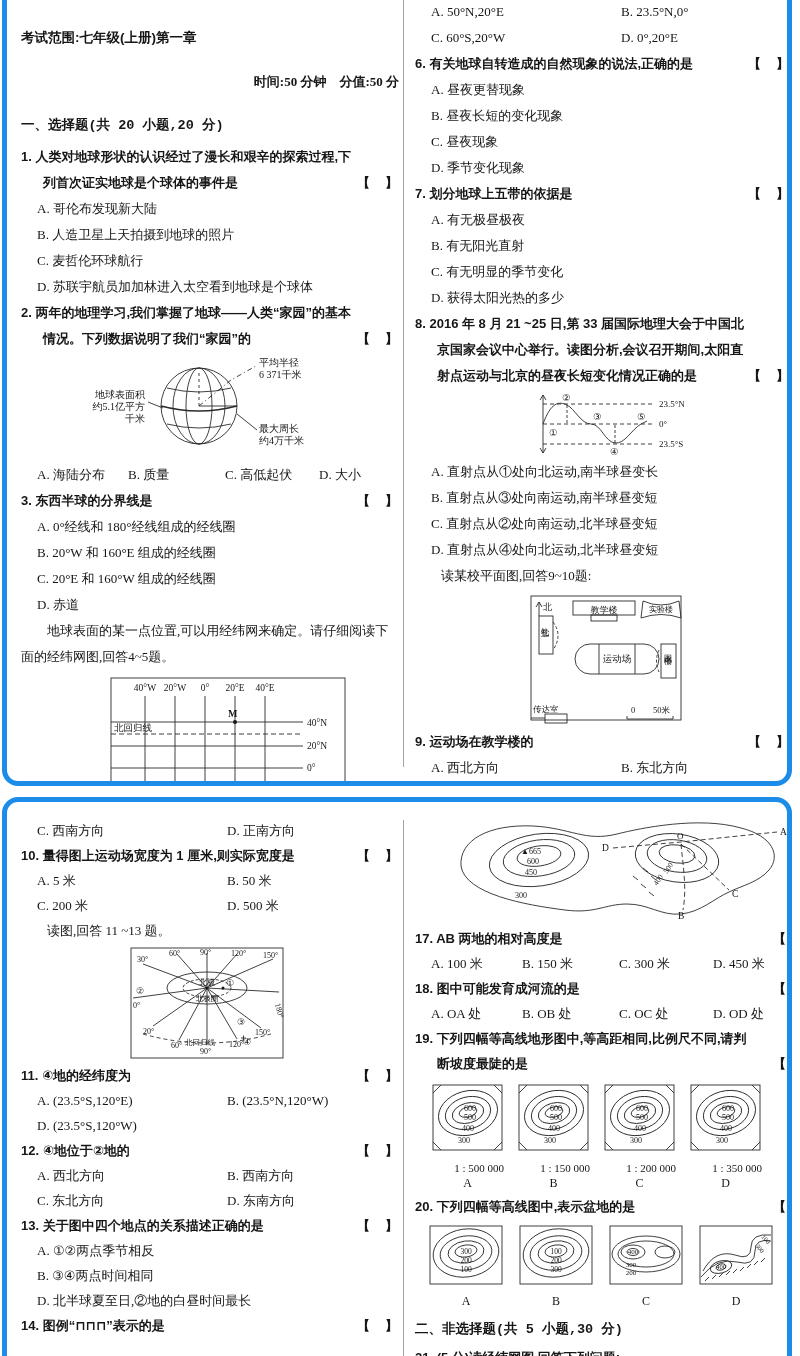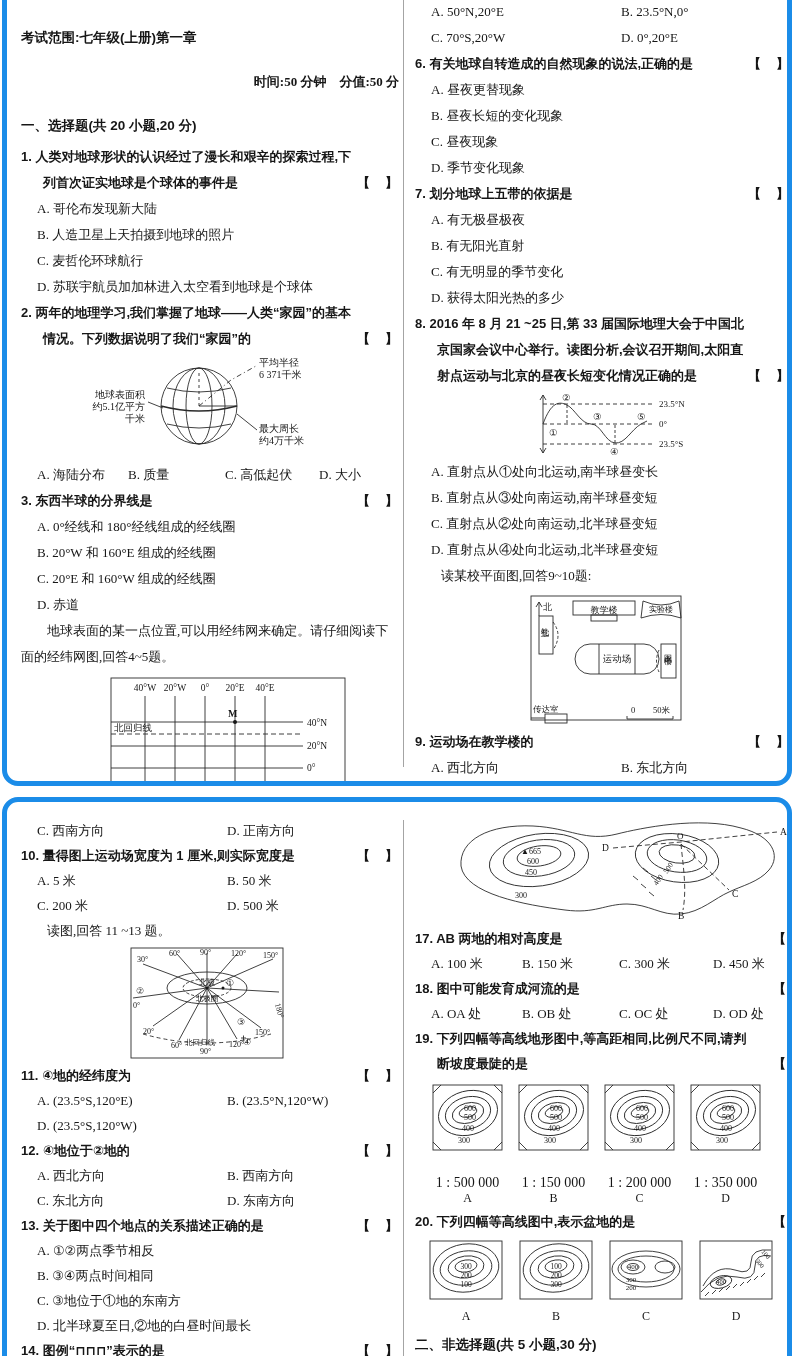--- a/index.html
+++ b/index.html
@@ -16,21 +16,21 @@
   #page1{top:-34px;height:810px;}
   #page2{top:797px;height:600px;}
   .divider{position:absolute;left:396px;top:18px;bottom:14px;width:1px;background:#5a5a5a;opacity:.55;}
   .col{position:absolute;font-size:13px;line-height:26px;}
   #p1l{left:14px;top:54px;width:378px;}
   #p1r{left:408px;top:28px;width:375px;}
   #p2l{left:14px;top:16px;width:378px;line-height:25px;}
   #p2r{left:408px;top:4px;width:376px;line-height:25px;}
   .scope{font-family:"Liberation Sans","DejaVu Sans",sans-serif;font-weight:700;font-size:13.5px;margin-bottom:18px;}
   .meta{font-weight:700;text-align:right;margin-bottom:18px;}
-  .sec{font-family:Liberation Sans, sans-serif;font-weight:700;font-size:13.5px;margin-bottom:5px;}
+  .sec{font-family:Liberation Mono, monospace;font-weight:700;font-size:13.5px;margin-bottom:5px;}
   .qline{position:relative;padding-left:22px;text-indent:-22px;padding-right:40px;}
   .stem .qt{font-family:"Liberation Sans","DejaVu Sans",sans-serif;font-weight:700;}
   .br{position:absolute;right:0;bottom:0;font-weight:700;text-indent:0;letter-spacing:1px;white-space:pre;}
   .br.cut{right:-24px;}
   .opt{padding-left:16px;}
   .opts2{display:flex;padding-left:16px;}
   .opts2 span:first-child{width:190px;flex:none;}
   .opts4{display:flex;padding-left:16px;}
   .opts4 span:nth-child(1){width:91px;flex:none;}
   .opts4 span:nth-child(2){width:97px;flex:none;}
@@ -38,21 +38,21 @@
   .note{text-indent:2em;}
   .fig{position:relative;}
   .fig svg{display:block;}
   .sv{stroke:#2b2b2b;stroke-width:0.9;fill:none;}
   .svb{stroke:#2b2b2b;stroke-width:1.3;fill:none;}
   .ft{font-family:"Liberation Serif","DejaVu Serif",serif;fill:#161616;}
   .vtext{position:absolute;writing-mode:vertical-rl;font-size:8.5px;letter-spacing:1px;line-height:1;}
   .footer1{text-align:center;margin-top:4px;font-size:12.5px;}
   .m19{width:73px;}
   .m20{width:74px;}
-  .mscale{font-size:14px;text-align:center;margin-top:16px;line-height:14px;white-space:pre;}
+  .mscale{font-size:11px;text-align:right;margin-top:1px;line-height:14px;white-space:pre;}
   .mletter{font-size:12px;text-align:center;margin-top:1px;line-height:15px;}
   .row19{display:flex;gap:13px;margin:7px 0 3px 16px;}
   .row20{display:flex;gap:16px;margin:6px 0 2px 14px;}
   .fig-globe{margin:2px 0 10px 30px;}
   .fig-grid{margin:4px 0 0 86px;}
   .fig-sine{margin:3px 0 3px 114px;}
   .fig-school{margin:5px 0 3px 112px;}
   .fig-polar{margin:3px 0 3px 108px;}
   .fig-contour{margin:0 0 4px 22px;}
 </style>
@@ -145,21 +145,21 @@
       </svg>
     </div>
   </div>
 
   <div class="col" id="p1r">
     <div class="opts2">
       <span>A. 50°N,20°E</span>
       <span>B. 23.5°N,0°</span>
     </div>
     <div class="opts2">
-      <span>C. 70°S,20°W</span>
+      <span>C. 60°S,20°W</span>
       <span>D. 0°,20°E</span>
     </div>
 
     <div class="qline stem">
       <span class="qt">6. 有关地球自转造成的自然现象的说法,正确的是</span>
       <span class="br">【　】</span>
     </div>
     <div class="opt">A. 昼夜更替现象</div>
     <div class="opt">B. 昼夜长短的变化现象</div>
     <div class="opt">C. 昼夜现象</div>
@@ -325,21 +325,20 @@
       <span>C. 东北方向</span>
       <span>D. 东南方向</span>
     </div>
 
     <div class="qline stem">
       <span class="qt">13. 关于图中四个地点的关系描述正确的是</span>
       <span class="br">【　】</span>
     </div>
     <div class="opt">A. ①②两点季节相反</div>
     <div class="opt">B. ③④两点时间相同</div>
-    <div class="opt">C. ③地位于①地的东南方</div>
     <div class="opt">D. 北半球夏至日,②地的白昼时间最长</div>
 
     <div class="qline stem">
       <span class="qt">14. 图例“⊓⊓⊓”表示的是</span>
       <span class="br">【　】</span>
     </div>
 
   </div>
 
   <div class="col" id="p2r">

